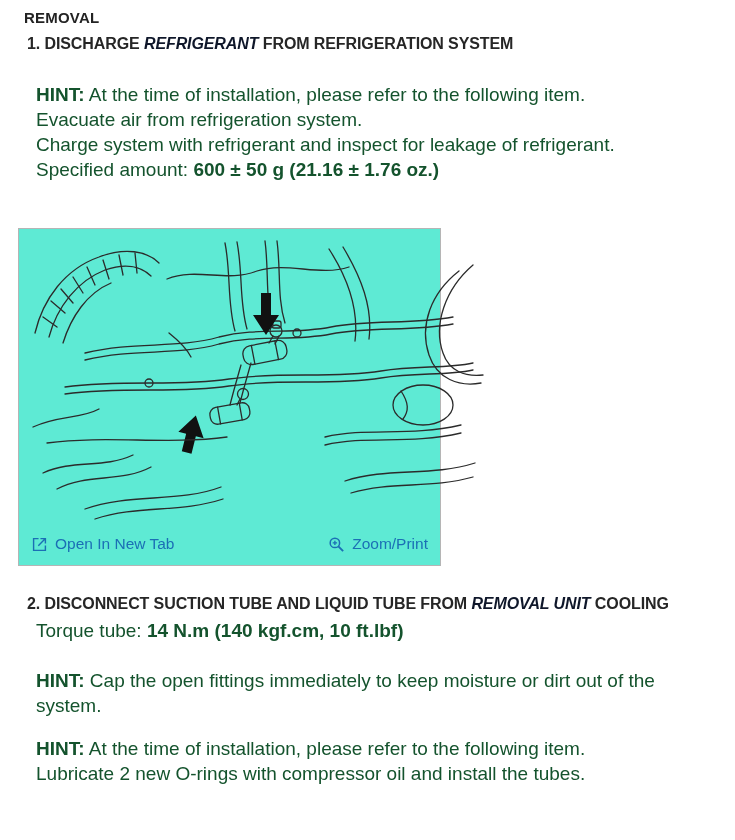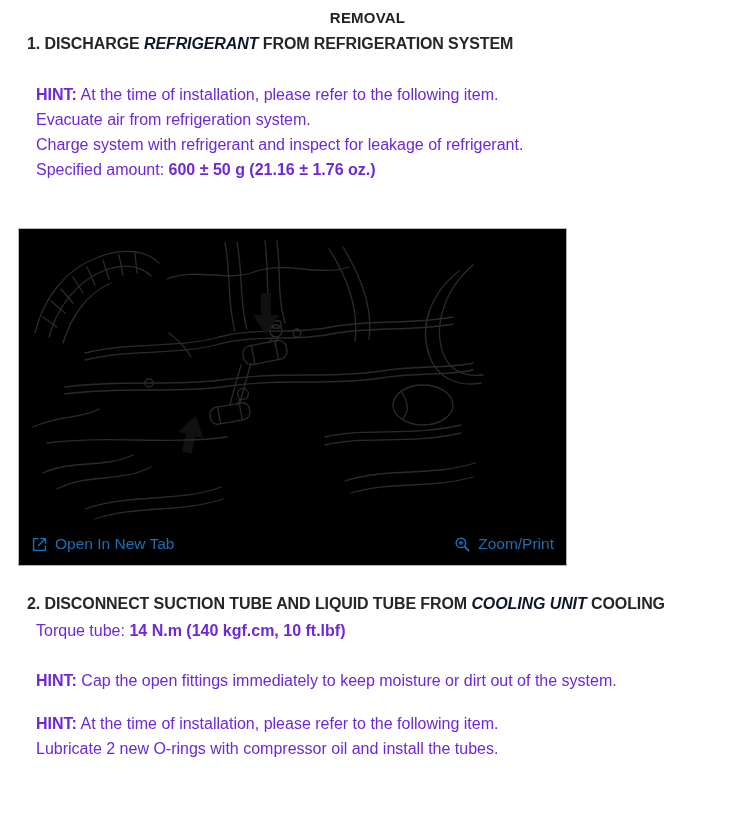--- a/index.html
+++ b/index.html
@@ -6,38 +6,38 @@
   html,body { background:#ffffff; }
   body {
     width:735px; height:840px; overflow:hidden;
     font-family:"Liberation Sans", sans-serif;
     color:#3d3d3d;
     -webkit-font-smoothing:antialiased;
   }
   .page { padding:9px 24px 0 24px; }
 
   .page-title {
-    font-size:15px; font-weight:700; color:#232323; letter-spacing:.2px;text-align:center;
+    font-size:15px; font-weight:700; color:#232323; letter-spacing:.2px;
   }
   .step-heading {
     margin-top:7px; padding-left:3px;
     font-size:16px; font-weight:700; color:#262626; letter-spacing:-0.1px;
     line-height:22px;
   }
   .step-heading a { color:#0f172a; text-decoration:none; cursor:pointer;font-style:italic; }
 
-  .body-text { font-size:16px; line-height:25px; color:#6d28d9; }
+  .body-text { font-size:19px; line-height:25px; color:#14532d; }
   .indent { margin-left:12px; }
   b, strong { font-weight:700; }
 
   .block-hint1 { margin-top:27px; }
 
   .figure {
-    width:549px; margin:46px 0 0 -6px;
-    border:1px solid #b5b5b5; background:#000000;text-align:center;
+    width:423px; margin:46px 0 0 -6px;
+    border:1px solid #b5b5b5; background:#5eead4;text-align:center;
   }
   .fig-image { padding:8px 10px 0 10px; }
   .fig-image svg { display:block; }
   .fig-links {
     display:flex; justify-content:space-between; align-items:center;
     padding:6px 12px 12px 12px;
   }
   .fig-link {
     display:inline-flex; align-items:center; gap:7px;
     color:#1b6fb5; font-size:15.5px; text-decoration:none; cursor:pointer;
@@ -148,21 +148,21 @@
             <circle cx="7.3" cy="7.3" r="5"></circle>
             <path d="M11 11 L16 16" stroke-width="2.1"></path>
             <path d="M5 7.3 h4.6 M7.3 5 v4.6" stroke-width="1.4"></path>
           </svg>
         </span>
         <span>Zoom/Print</span>
       </a>
     </div>
   </figure>
 
-  <h3 class="step-heading step2-heading"><span>2. DISCONNECT SUCTION TUBE AND LIQUID TUBE FROM </span><a>COOLING UNIT</a><span> COOLING</span></h3>
+  <h3 class="step-heading step2-heading"><span>2. DISCONNECT SUCTION TUBE AND LIQUID TUBE FROM </span><a>REMOVAL UNIT</a><span> COOLING</span></h3>
 
   <div class="body-text indent">
     <div><span>Torque tube: </span><b>14 N.m (140 kgf.cm, 10 ft.lbf)</b></div>
   </div>
 
   <div class="body-text indent block-note">
     <div><b>HINT:</b><span> Cap the open fittings immediately to keep moisture or dirt out of the system.</span></div>
   </div>
 
   <div class="body-text indent block-hint2">

